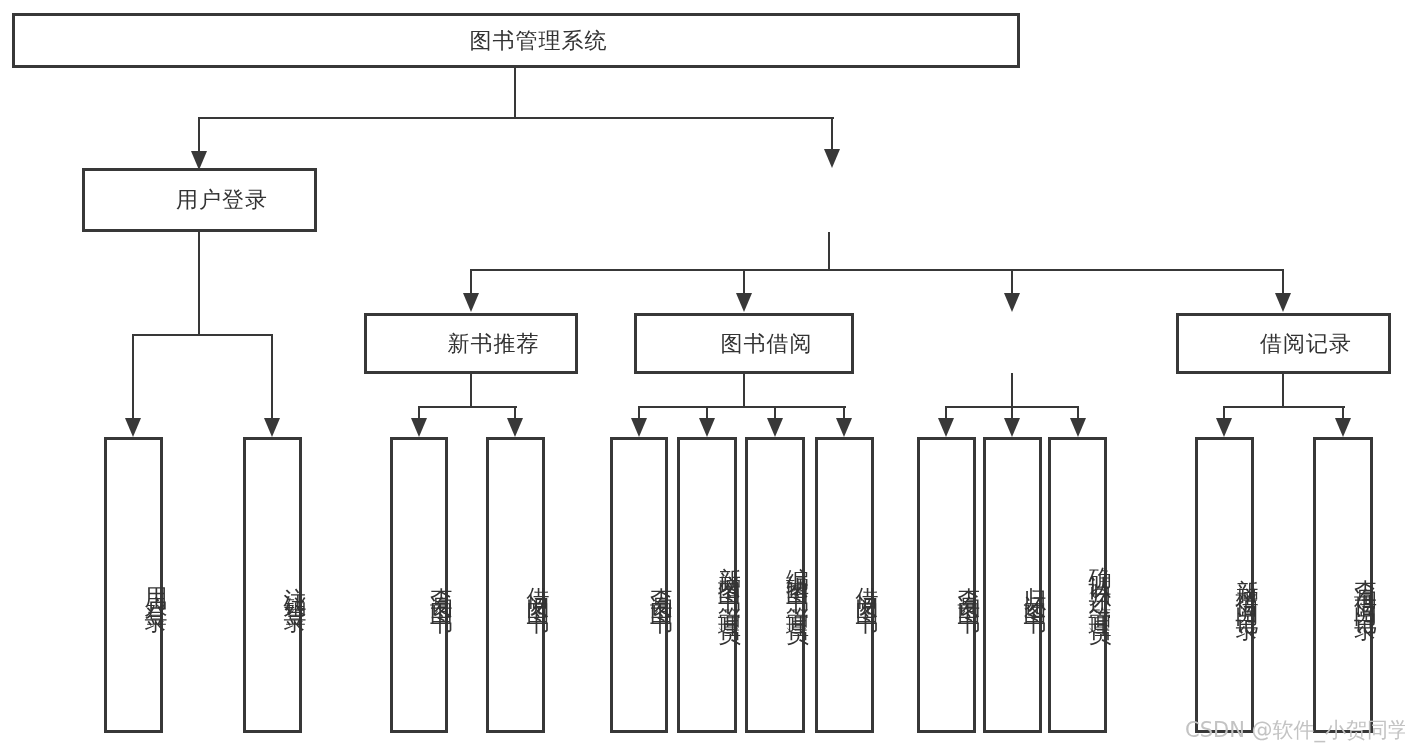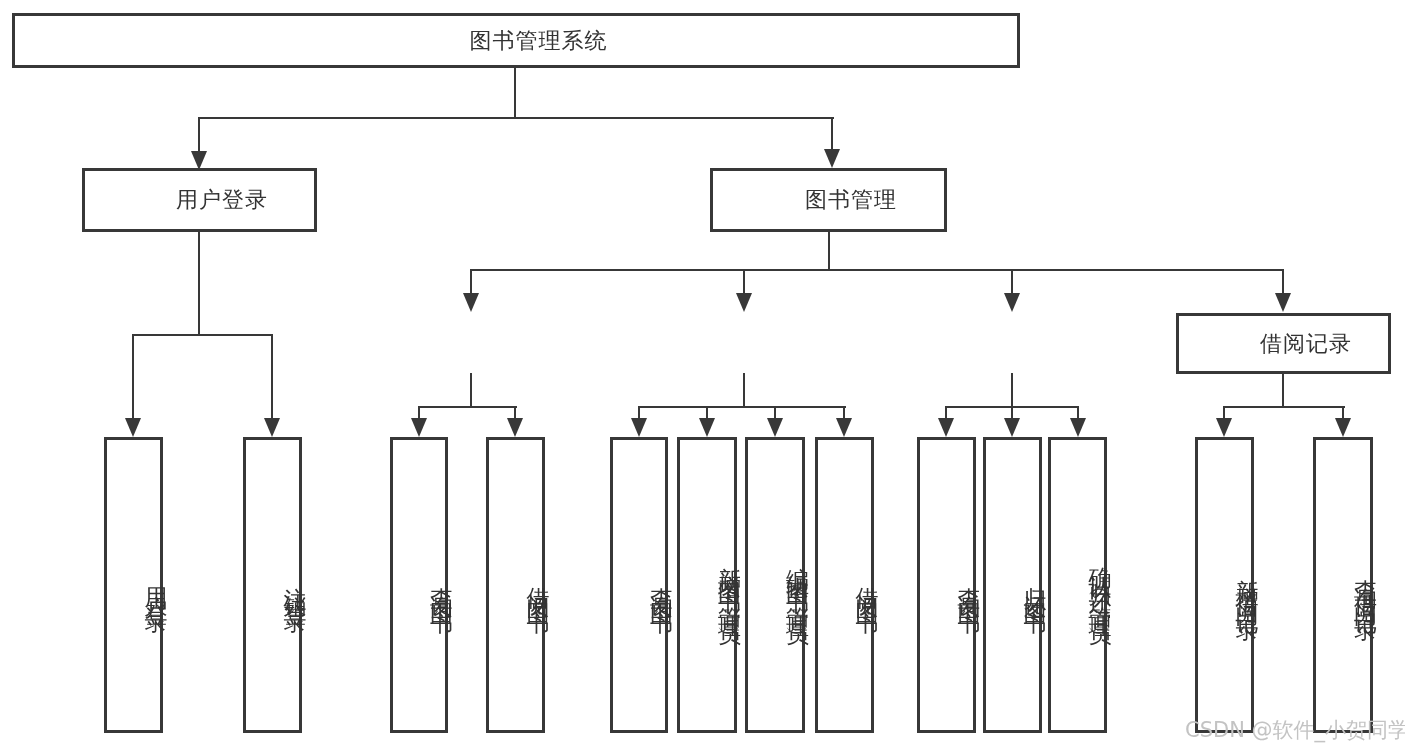--- a/index.html
+++ b/index.html
@@ -56,42 +56,45 @@
   <div class="line" style="left:514px;top:68px;width:2px;height:50px;"></div>
   <div class="line" style="left:198px;top:117px;width:636px;height:2px;"></div>
   <div class="line" style="left:198px;top:117px;width:2px;height:36px;"></div>
   <div class="arrow" style="left:191px;top:151px;"></div>
   <div class="line" style="left:831px;top:117px;width:2px;height:34px;"></div>
   <div class="arrow" style="left:824px;top:149px;"></div>
 
   <div class="box" style="left:82px;top:168px;width:235px;height:64px;">
     <span class="h-label">用户登录</span>
   </div>
-  <div class="box" style="left:710px;top:168px;width:237px;height:64px;">
-    <span class="h-label">图书管理</span>
-  </div>
 
   <div class="line" style="left:198px;top:232px;width:2px;height:104px;"></div>
   <div class="line" style="left:132px;top:334px;width:141px;height:2px;"></div>
   <div class="line" style="left:132px;top:334px;width:2px;height:84px;"></div>
   <div class="arrow" style="left:125px;top:418px;"></div>
   <div class="line" style="left:271px;top:334px;width:2px;height:84px;"></div>
   <div class="arrow" style="left:264px;top:418px;"></div>
 
   <div class="line" style="left:828px;top:232px;width:2px;height:39px;"></div>
   <div class="line" style="left:470px;top:269px;width:814px;height:2px;"></div>
   <div class="line" style="left:470px;top:269px;width:2px;height:26px;"></div>
   <div class="arrow" style="left:463px;top:293px;"></div>
   <div class="line" style="left:743px;top:269px;width:2px;height:26px;"></div>
   <div class="arrow" style="left:736px;top:293px;"></div>
   <div class="line" style="left:1011px;top:269px;width:2px;height:26px;"></div>
   <div class="arrow" style="left:1004px;top:293px;"></div>
   <div class="line" style="left:1282px;top:269px;width:2px;height:26px;"></div>
   <div class="arrow" style="left:1275px;top:293px;"></div>
 
+  <div class="box" style="left:364px;top:313px;width:214px;height:61px;">
+    <span class="h-label">新书推荐</span>
+  </div>
+  <div class="box" style="left:634px;top:313px;width:220px;height:61px;">
+    <span class="h-label">图书借阅</span>
+  </div>
   <div class="box" style="left:1176px;top:313px;width:215px;height:61px;">
     <span class="h-label">借阅记录</span>
   </div>
 
   <div class="line" style="left:470px;top:373px;width:2px;height:35px;"></div>
   <div class="line" style="left:418px;top:406px;width:99px;height:2px;"></div>
   <div class="line" style="left:418px;top:406px;width:2px;height:14px;"></div>
   <div class="arrow" style="left:411px;top:418px;"></div>
   <div class="line" style="left:514px;top:406px;width:2px;height:14px;"></div>
   <div class="arrow" style="left:507px;top:418px;"></div>

